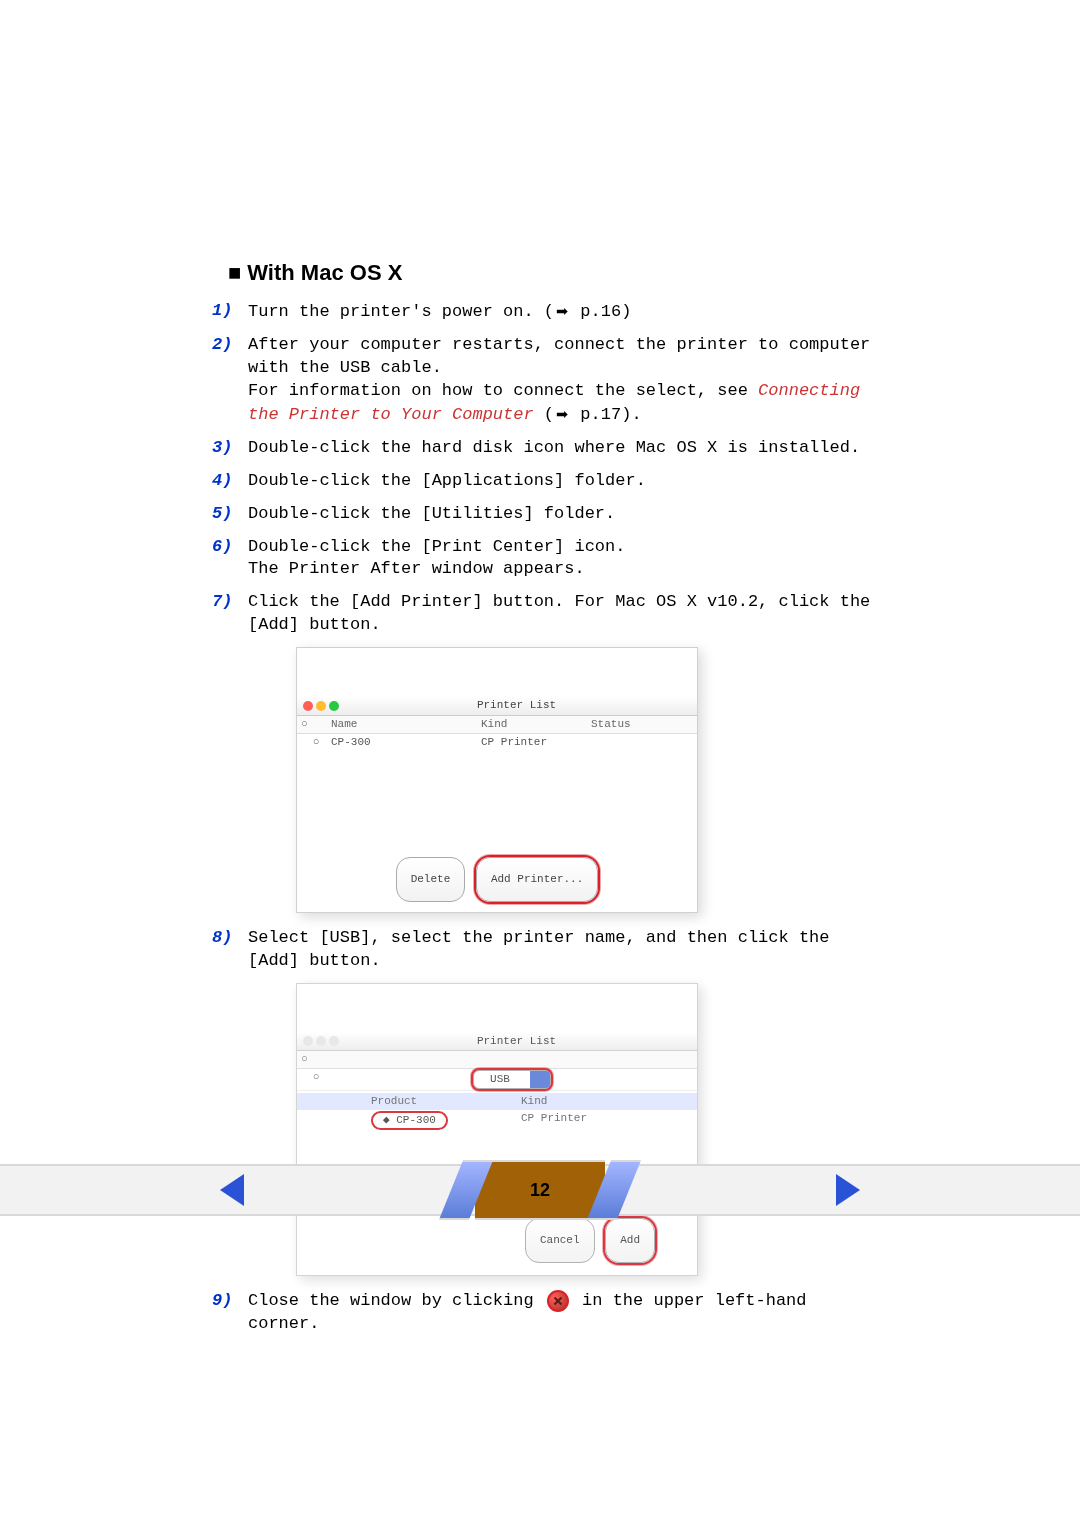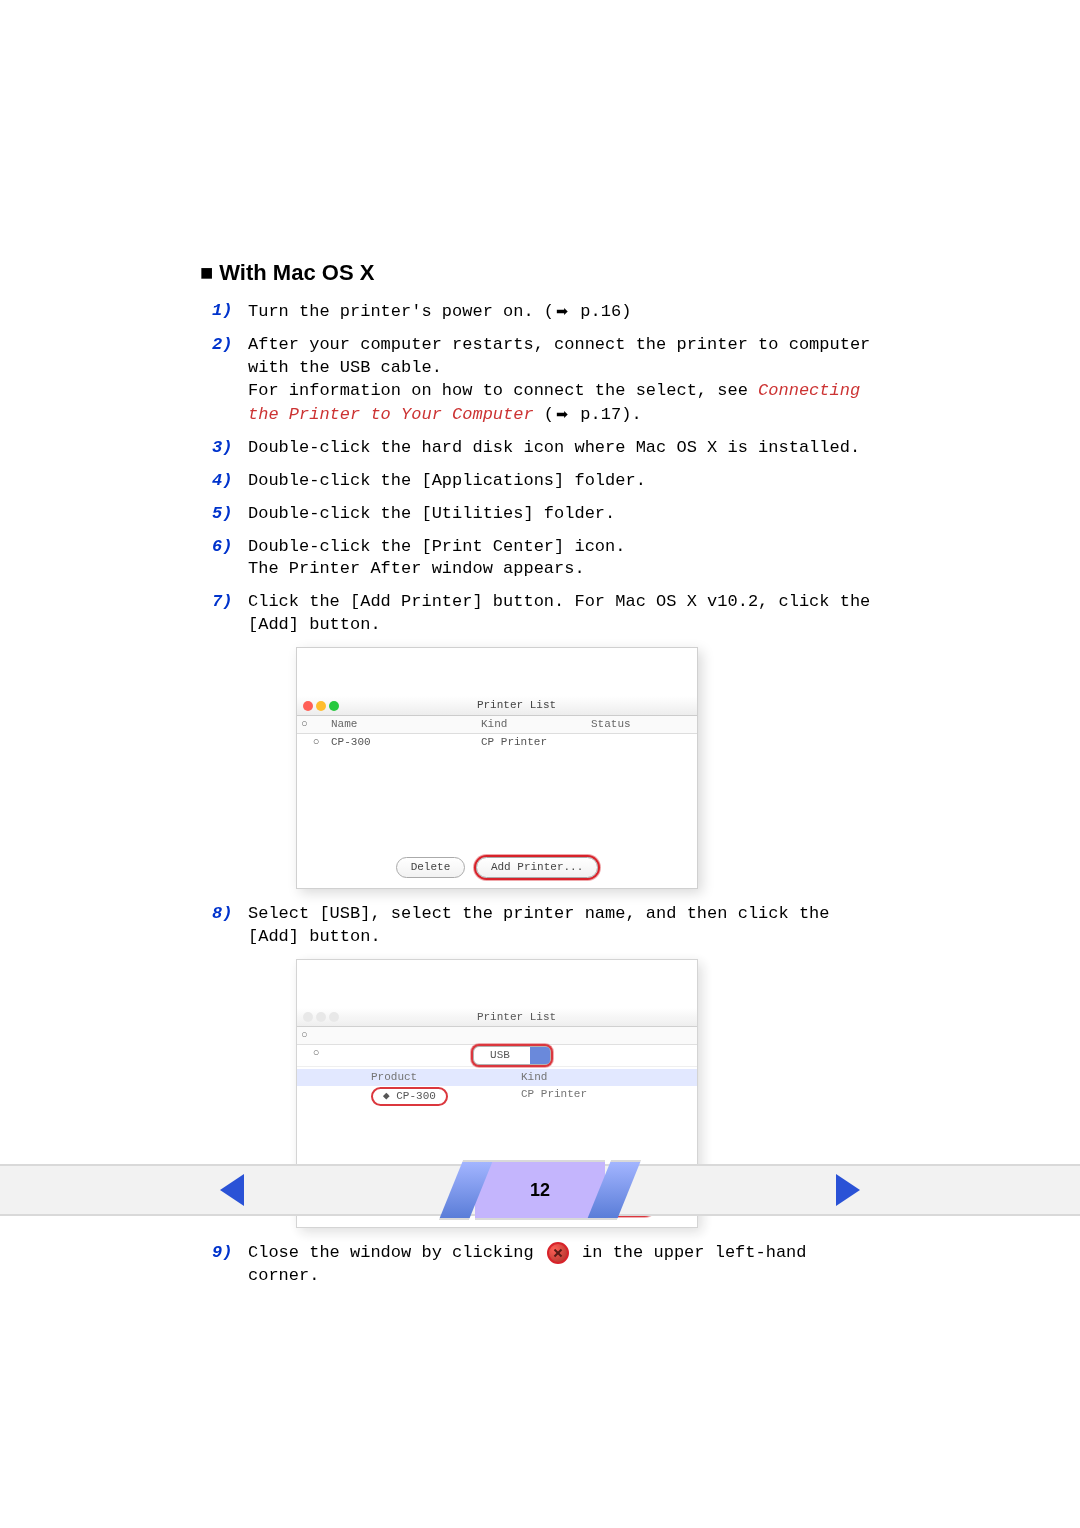--- a/index.html
+++ b/index.html
@@ -14,20 +14,21 @@
     height: 1528px;
     position: relative;
     box-sizing: border-box;
     padding: 260px 200px 0 200px;
   }
   .heading {
     font-size: 22px;
     font-weight: bold;
     color: #000;
     margin-bottom: 14px;
+    margin-left: 28px;
   }
   .heading .sq {
     color: #000;
     margin-right: 6px;
   }
   .intro {
     font-size: 18px;
     margin: 0 0 14px 0;
   }
   ol.steps {
@@ -121,21 +122,21 @@
     height:100px;
   }
   .btnrow {
     text-align:center;
     padding: 6px 4px 10px;
   }
   .pillbtn {
     display:inline-block;
     border:1px solid #aaa;
     border-radius:14px;
-    padding: 2px 14px;
+    padding: 14px 14px;
     background: linear-gradient(#fff,#f2f2f2);
     font-size:11px;
     color:#444;
     margin: 0 2px;
   }
   .ring {
     box-shadow: 0 0 0 2px #d8222a, 0 0 0 3px rgba(216,34,42,0.4);
     border-radius:14px;
   }
   .pillselect {
@@ -228,21 +229,21 @@
   .footer .slab {
     flex:1;
     height:48px;
     border-top: 2px solid #d9d9d9;
     border-bottom: 2px solid #d9d9d9;
     background: #f2f2f2;
   }
   .footer .center {
     width:130px;
     height:56px;
-    background:#c4b5fd;
+    background:#a16207;
     border-top: 2px solid #d9d9d9;
     border-bottom: 2px solid #d9d9d9;
     display:flex;
     align-items:center;
     justify-content:center;
     position:relative;
   }
   .footer .center .pn {
     font-weight:bold;
     font-size:18px;

